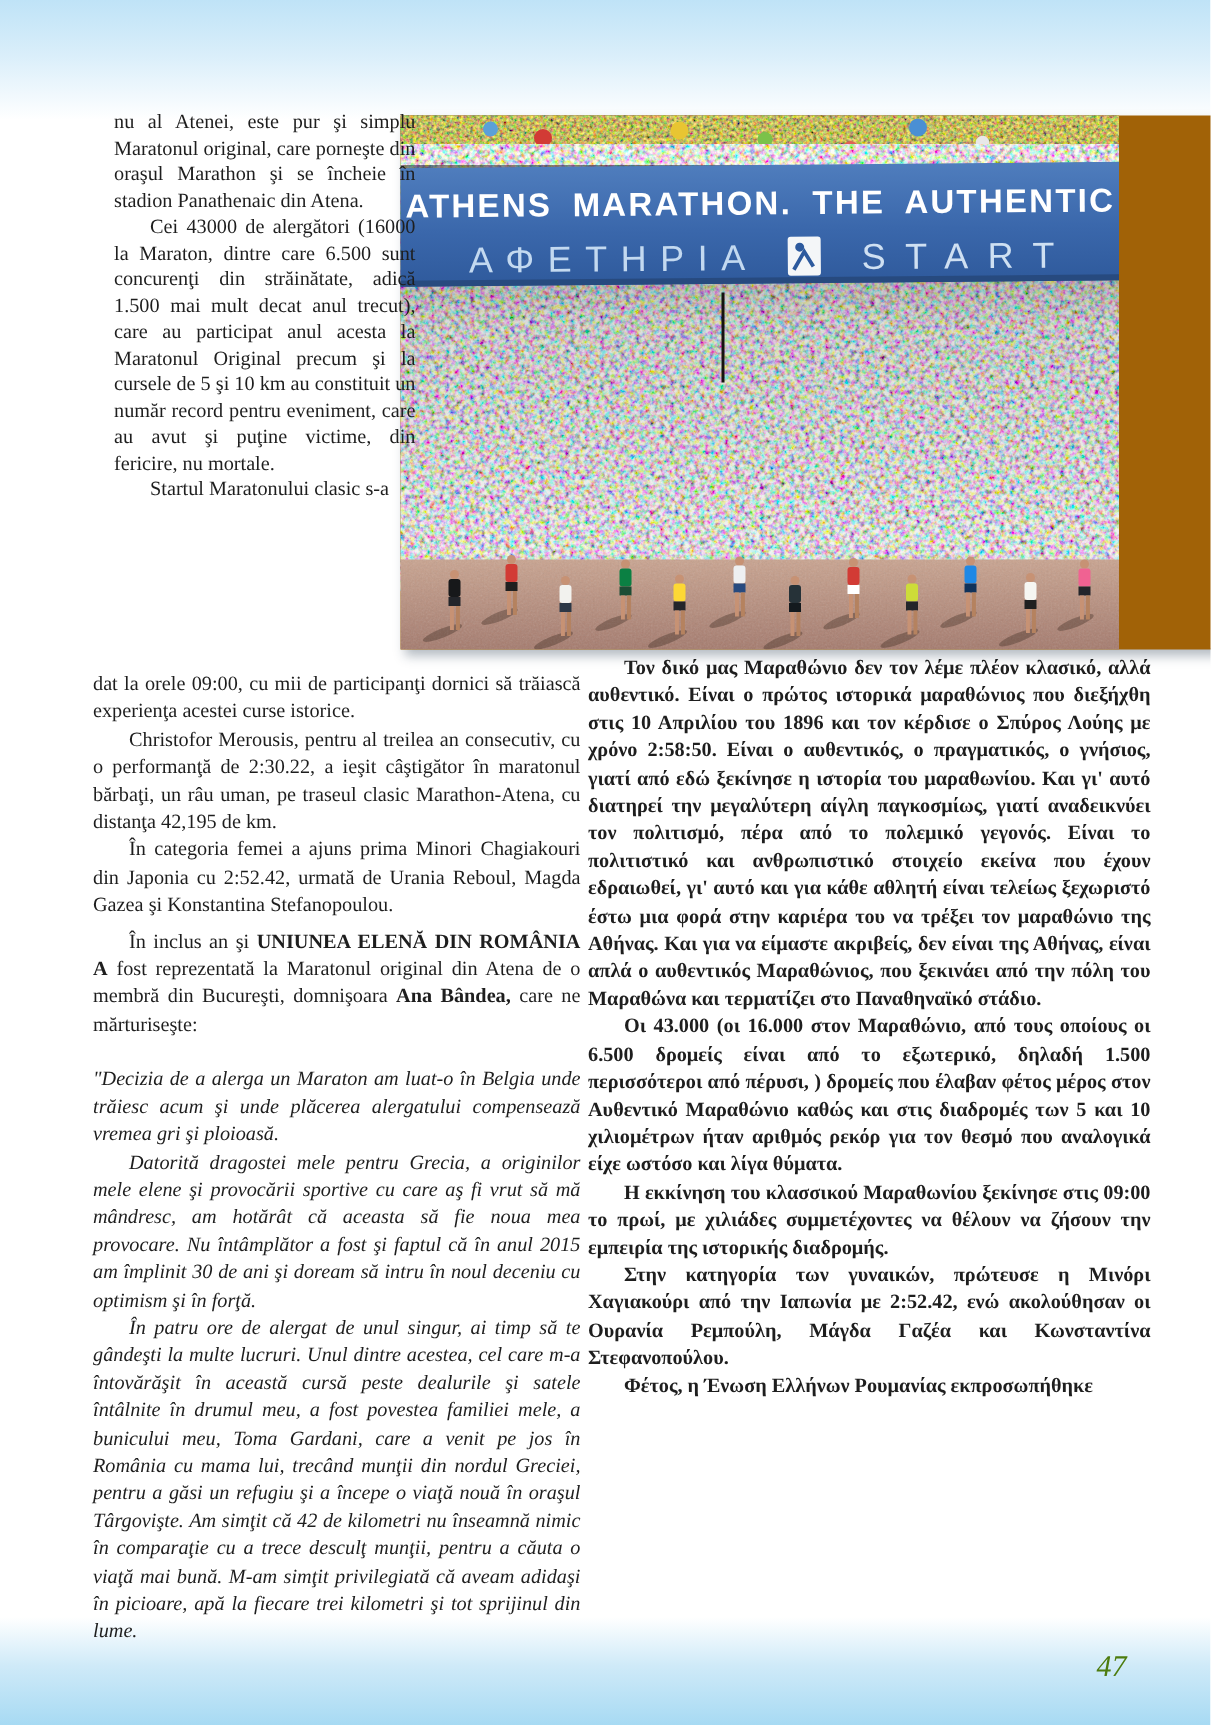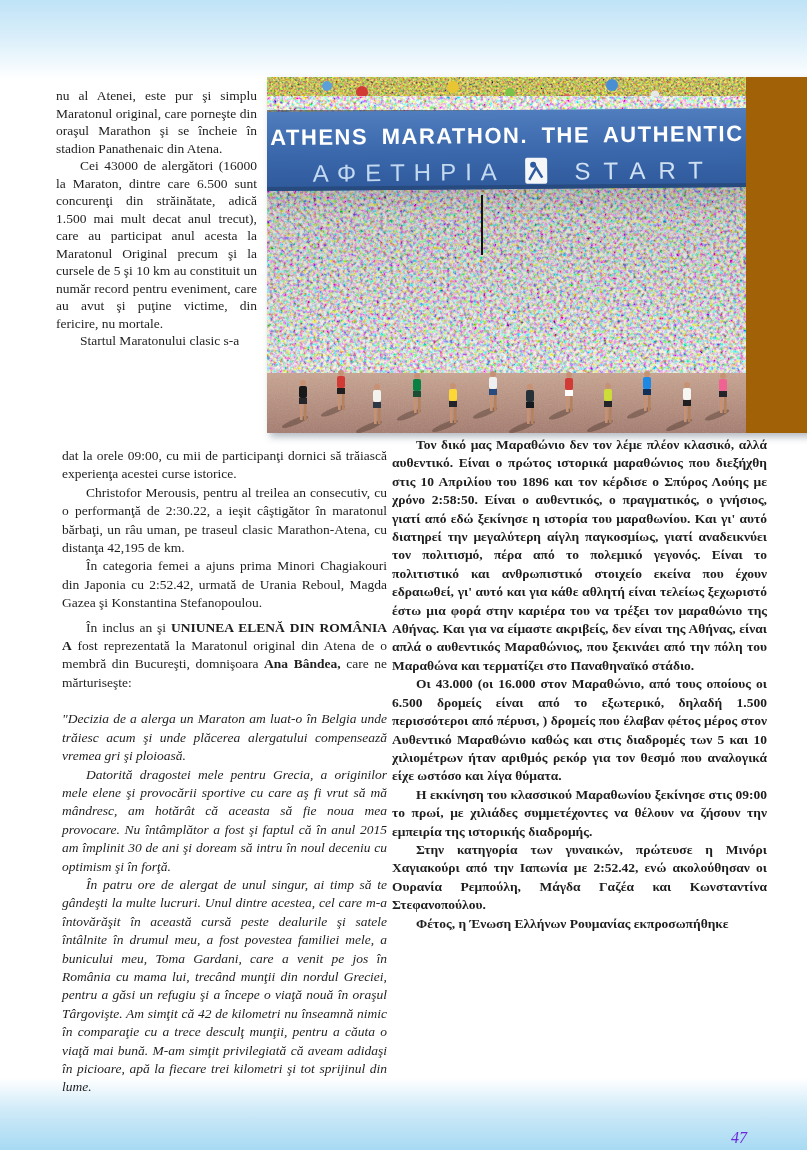--- a/index.html
+++ b/index.html
@@ -19,37 +19,37 @@
   }
   
   .photo{
     position:absolute;left:267px;top:77px;width:574px;height:356px;
     box-shadow:3px 4px 7px rgba(40,60,80,.35);
     background:#a16207;
   }
   .photo svg{display:block;}
   
   .col{position:absolute;text-align:justify;}
-  .col-narrow{left:56px;top:72px;width:201px;font-size:13.5px;line-height:17.5px;margin-top:15px;}
+  .col-narrow{left:76px;top:72px;width:201px;font-size:13.5px;line-height:17.5px;}
   .col-wide{left:62px;top:447px;width:325px;font-size:13.5px;line-height:18.4px;}
   .col-greek{left:392px;top:436px;width:375px;font-size:13.5px;line-height:18.4px;font-weight:bold;}
   p.par{margin:0;}
   p.ind{text-indent:24px;}
   p.it{font-style:italic;}
   p.gap-s{margin-top:6px;}
   p.gap-l{margin-top:18px;}
   .bold{font-weight:bold;}
   
   .footer-mag{
     position:absolute;left:70px;top:1160px;
     font-style:italic;font-size:21px;letter-spacing:3px;color:#3a5a7c;
   }
   .footer-page{
-    position:absolute;left:731px;top:1129px;
-    font-style:italic;font-size:16px;color:#6d28d9;
+    position:absolute;left:731px;top:1100px;
+    font-style:italic;font-size:20px;color:#4d7c0f;
   }
 </style>
 </head>
 <body>
 
 <div class="band-top"></div>
 <div class="band-bottom"></div>
 
 <div class="photo">
   <svg width="479" height="356" viewBox="0 0 479 356" xmlns="http://www.w3.org/2000/svg">

